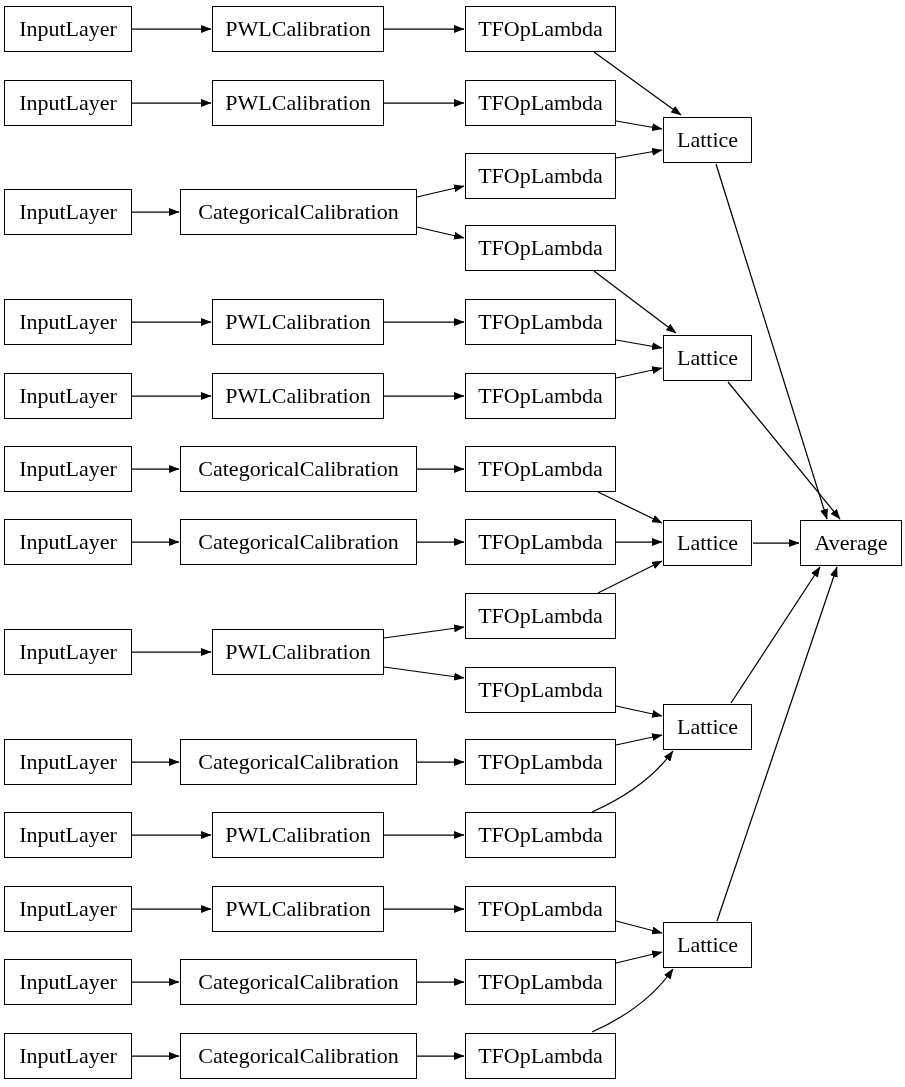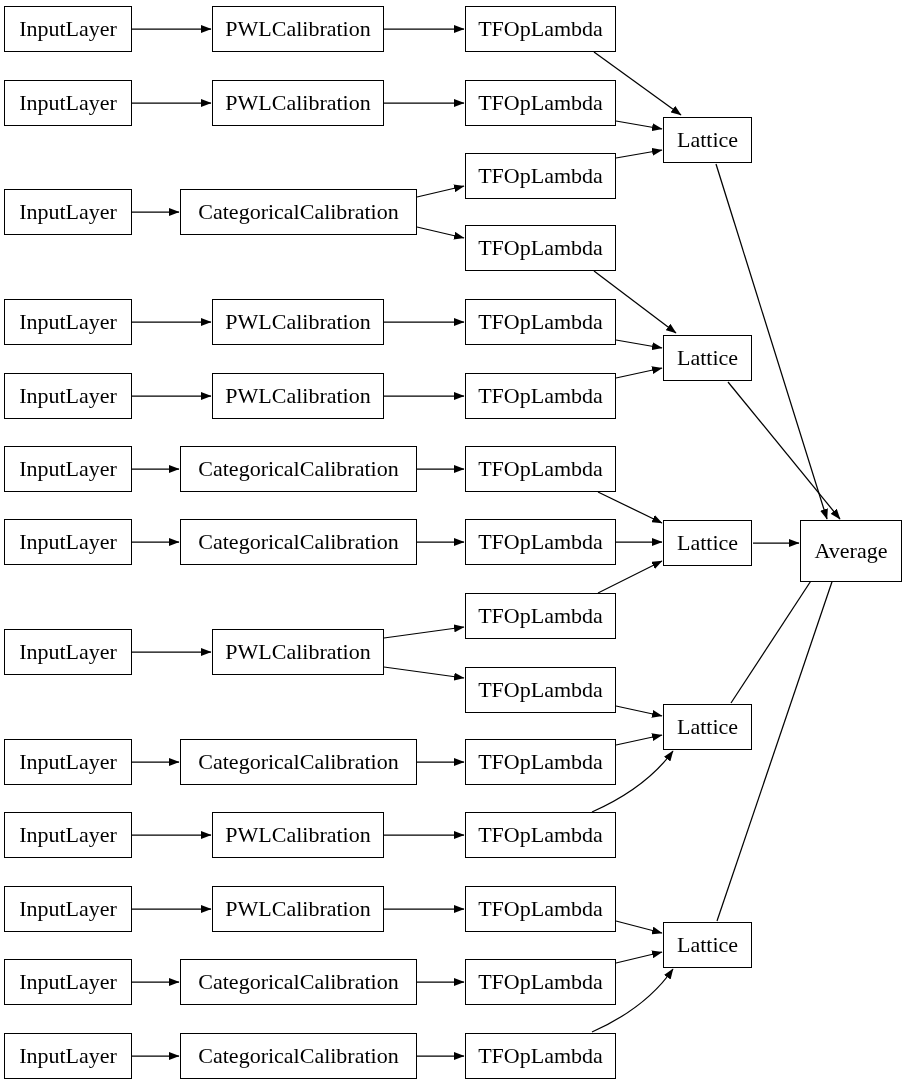--- a/index.html
+++ b/index.html
@@ -138,14 +138,14 @@
     <div class="node" style="left: 465px; top: 739px; width: 151px; height: 46px;">TFOpLambda</div>
     <div class="node" style="left: 465px; top: 812px; width: 151px; height: 46px;">TFOpLambda</div>
     <div class="node" style="left: 465px; top: 886px; width: 151px; height: 46px;">TFOpLambda</div>
     <div class="node" style="left: 465px; top: 959px; width: 151px; height: 46px;">TFOpLambda</div>
     <div class="node" style="left: 465px; top: 1033px; width: 151px; height: 46px;">TFOpLambda</div>
     <div class="node" style="left: 663px; top: 117px; width: 89px; height: 46px;">Lattice</div>
     <div class="node" style="left: 663px; top: 335px; width: 89px; height: 46px;">Lattice</div>
     <div class="node" style="left: 663px; top: 520px; width: 89px; height: 46px;">Lattice</div>
     <div class="node" style="left: 663px; top: 704px; width: 89px; height: 46px;">Lattice</div>
     <div class="node" style="left: 663px; top: 922px; width: 89px; height: 46px;">Lattice</div>
-    <div class="node" style="left: 800px; top: 520px; width: 102px; height: 62px;">Average</div>
+    <div class="node" style="left: 800px; top: 520px; width: 102px; height: 46px;">Average</div>
   </div>
 
 </body></html>

